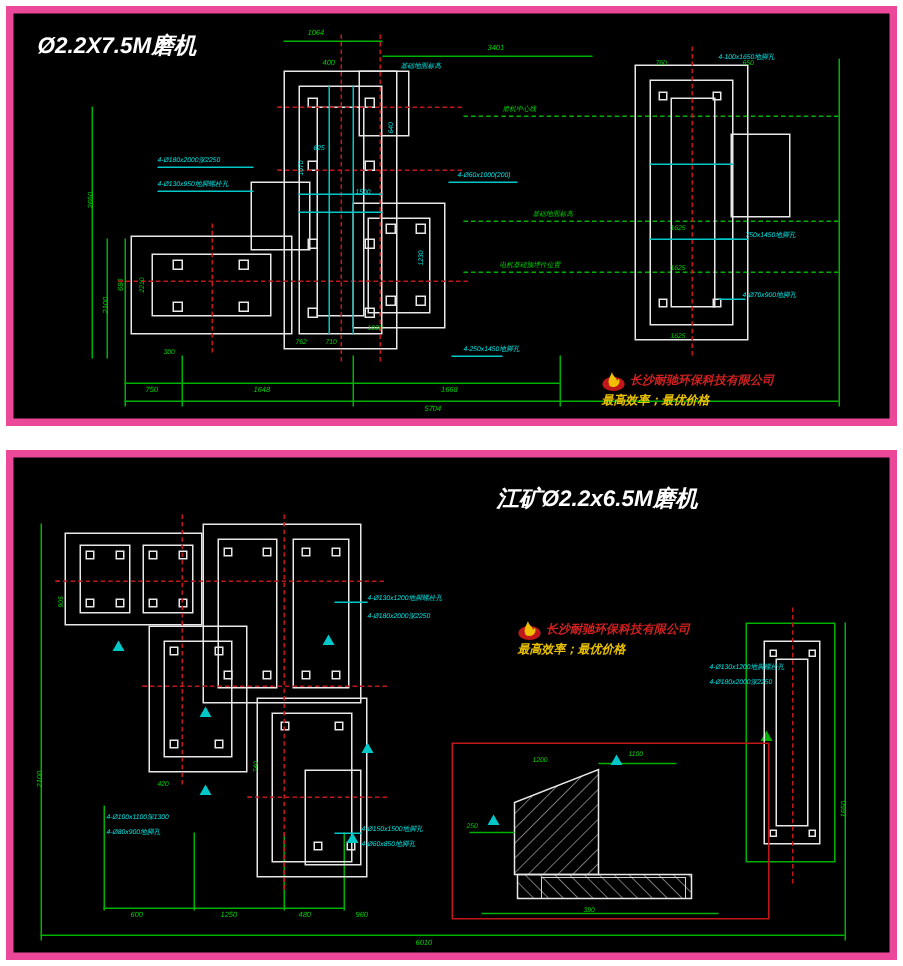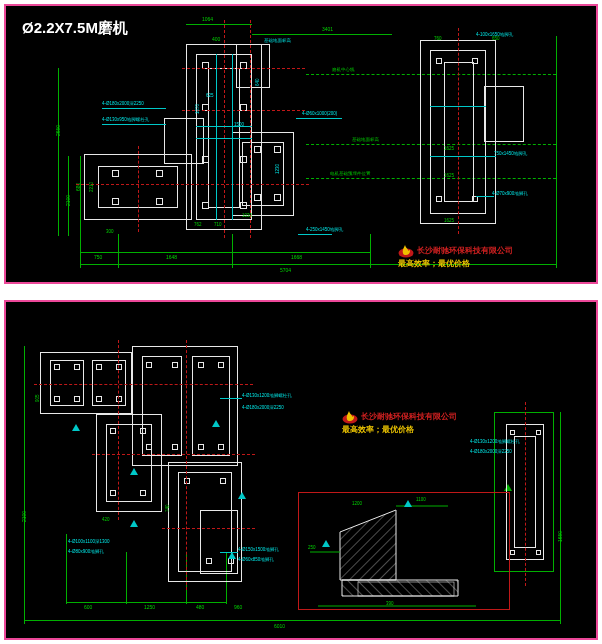--- a/index.html
+++ b/index.html
@@ -1,19 +1,19 @@
 <!DOCTYPE html>
 <html><head>
 <meta charset="utf-8">
 <style>
   html,body{margin:0;padding:0;background:#ffffff;}
   body{width:602px;height:644px;font-family:"Liberation Sans",sans-serif;}
   .page{position:relative;width:602px;height:644px;background:#ffffff;overflow:hidden;}
 
-  .panel{position:absolute;background:#000000;border:2px solid #ec4899;box-sizing:border-box;overflow:hidden;}
+  .panel{position:absolute;background:#000000;border:5px solid #ec4899;box-sizing:border-box;overflow:hidden;font-style:italic;}
   #panel-top{left:4px;top:4px;width:594px;height:280px;}
   #panel-bottom{left:4px;top:300px;width:594px;height:340px;}
 
   .t{position:absolute;white-space:nowrap;line-height:1;}
   .title{color:#ffffff;font-size:15px;font-weight:bold;}
   .cyan{color:#00e5e5;}
   .green{color:#00d000;}
   .f45{font-size:4.5px;}
   .f5{font-size:5px;}
   .rot{transform-origin:0 0;transform:rotate(-90deg);}
@@ -174,20 +174,21 @@
         <path d="M5 9 C4 6 6 4 7 1 C7.5 4 10 4.5 10.5 7 C11 5.5 12 5.5 12 7 C12 9.5 10 11 8 11 C6 11 5 10.4 5 9 Z" fill="#f0c000"></path>
       </svg>
       <div class="cn1">长沙耐驰环保科技有限公司</div>
       <div class="cn2">最高效率；最优价格</div>
     </div>
 
   </div>
 
   <div class="panel" id="panel-bottom">
 
+    <div class="t title" style="left:322px;top:20px;">江矿Ø2.2x6.5M磨机</div>
 
     <div class="ln h gs" style="left:18px;top:318px;width:536px;"></div>
     <div class="ln v gs" style="left:18px;top:44px;height:278px;"></div>
     <div class="ln v gs" style="left:554px;top:110px;height:212px;"></div>
     <div class="ln h gs" style="left:60px;top:300px;width:160px;"></div>
     <div class="ln v gs" style="left:60px;top:232px;height:70px;"></div>
     <div class="ln v gs" style="left:120px;top:250px;height:52px;"></div>
     <div class="ln v gs" style="left:180px;top:250px;height:52px;"></div>
     <div class="ln v gs" style="left:220px;top:250px;height:52px;"></div>
     <div class="t green f5" style="left:78px;top:303px;">600</div>

